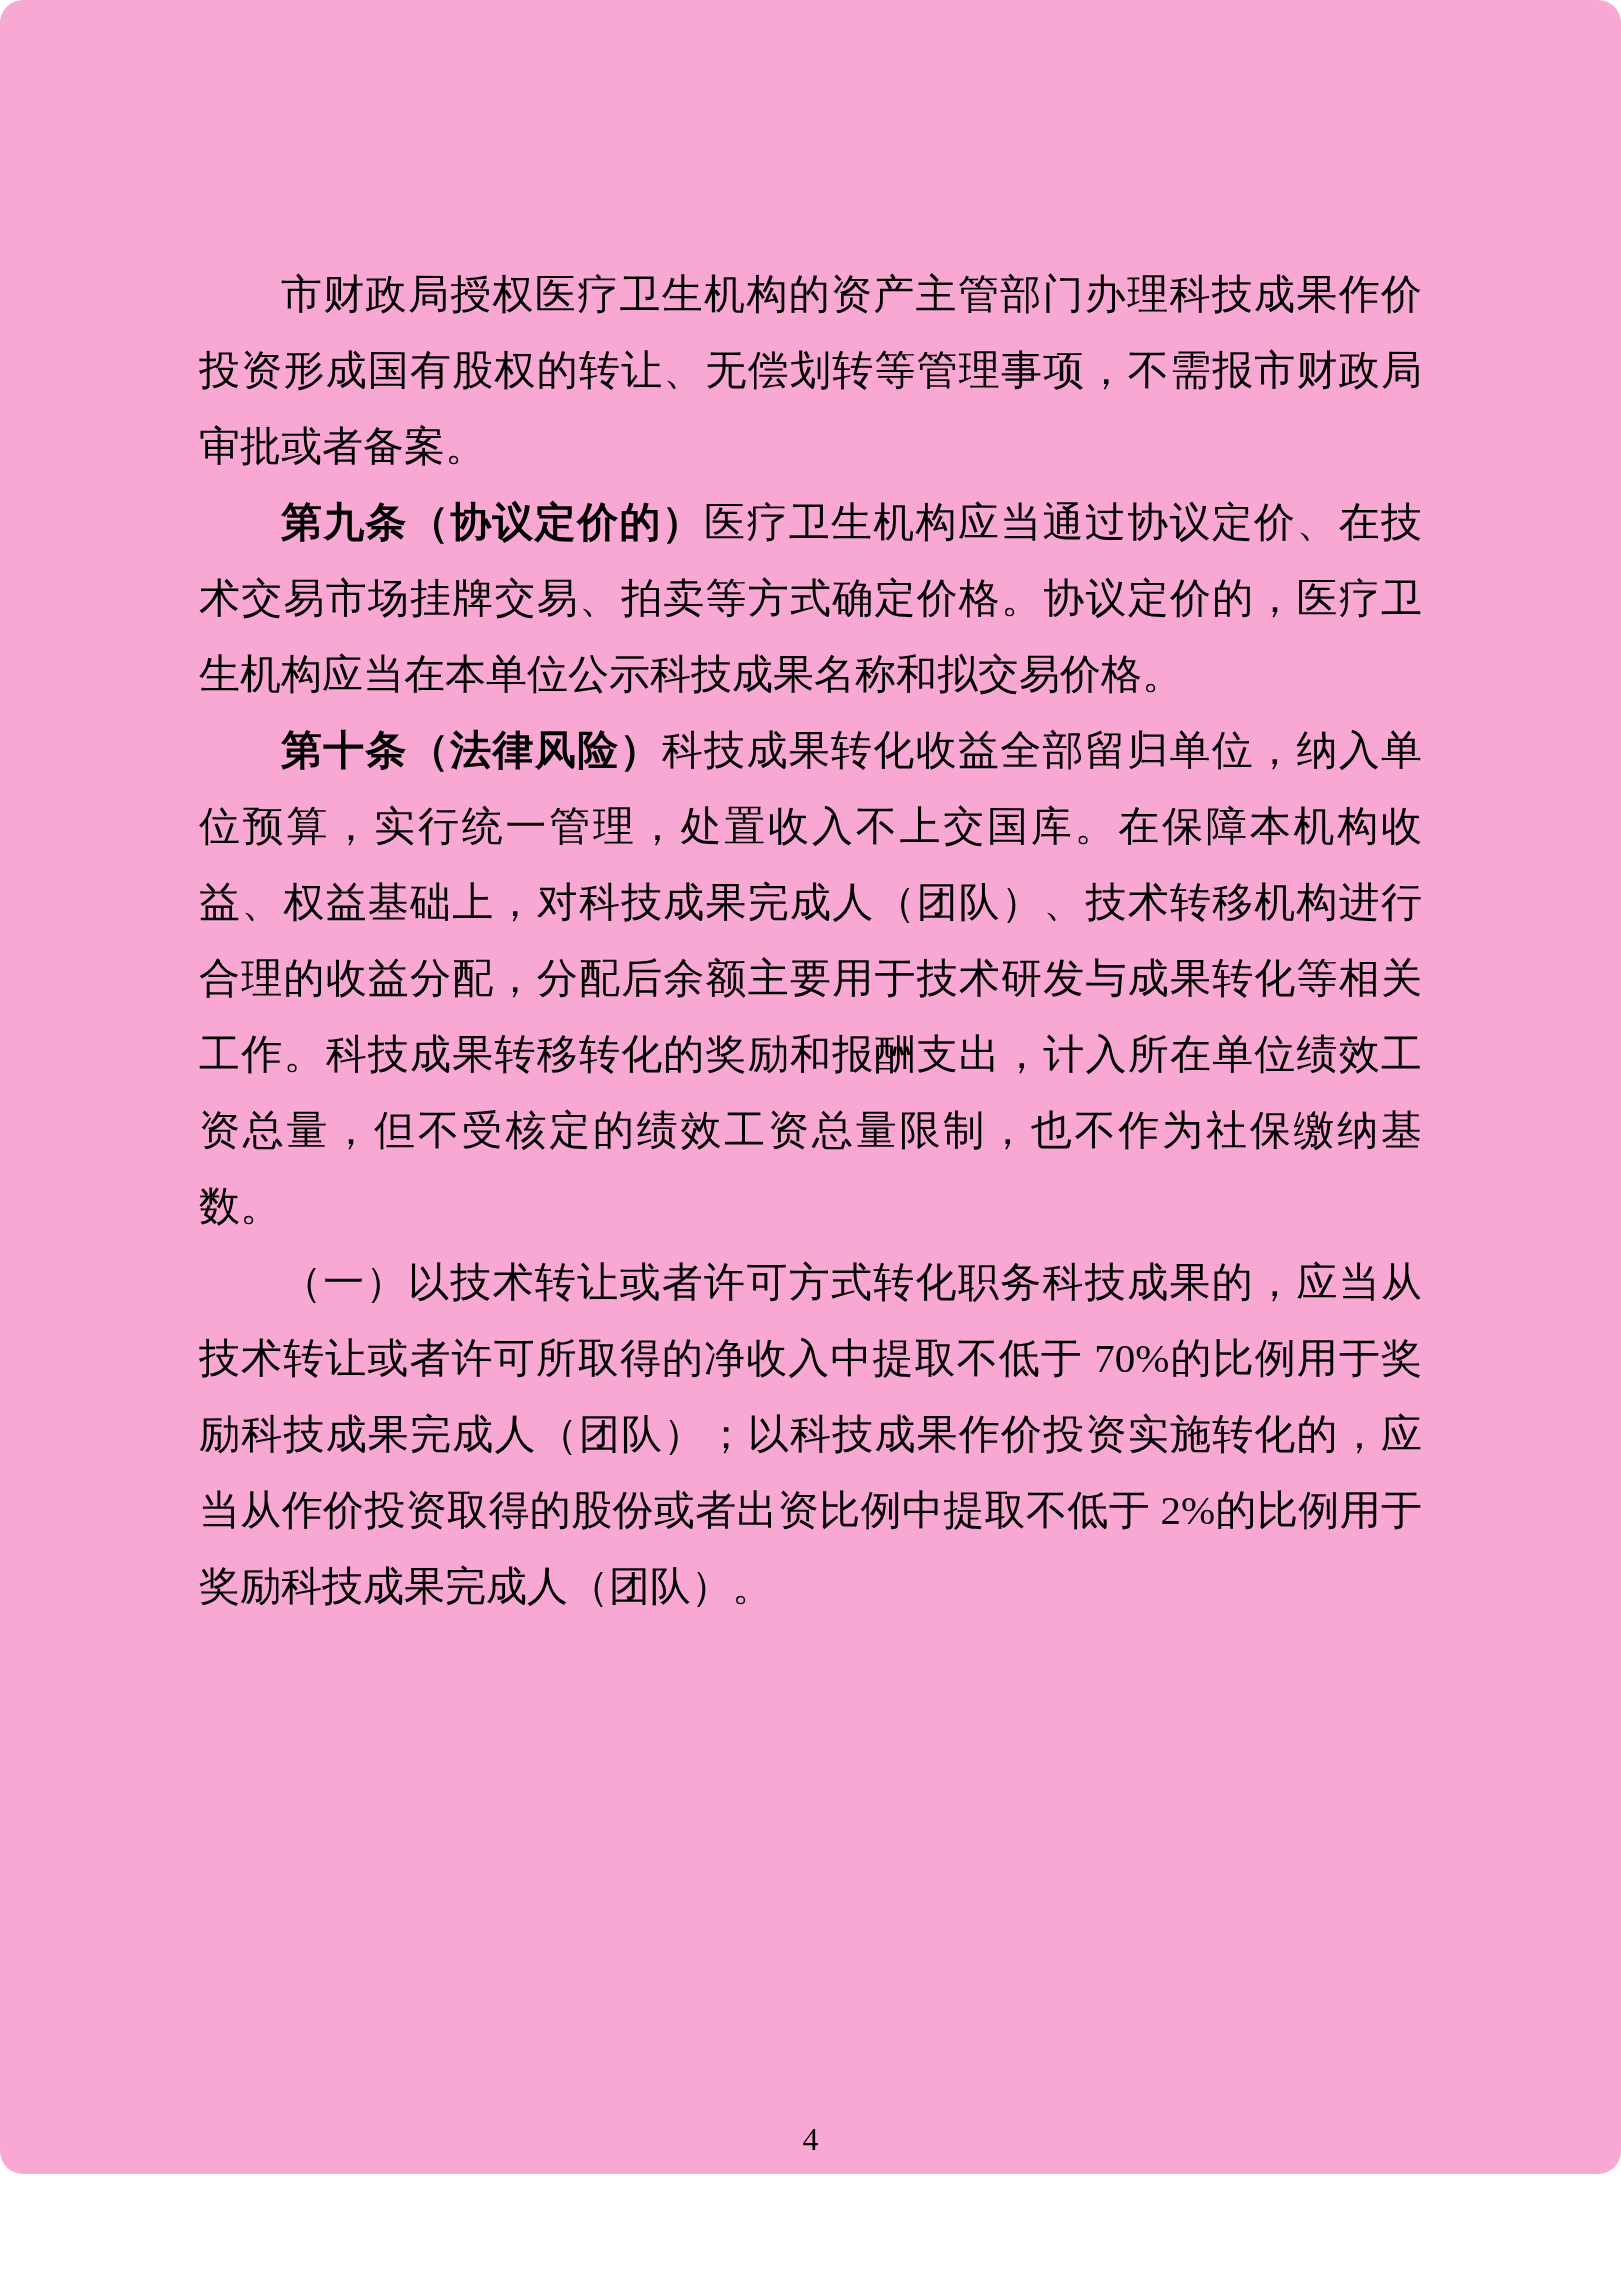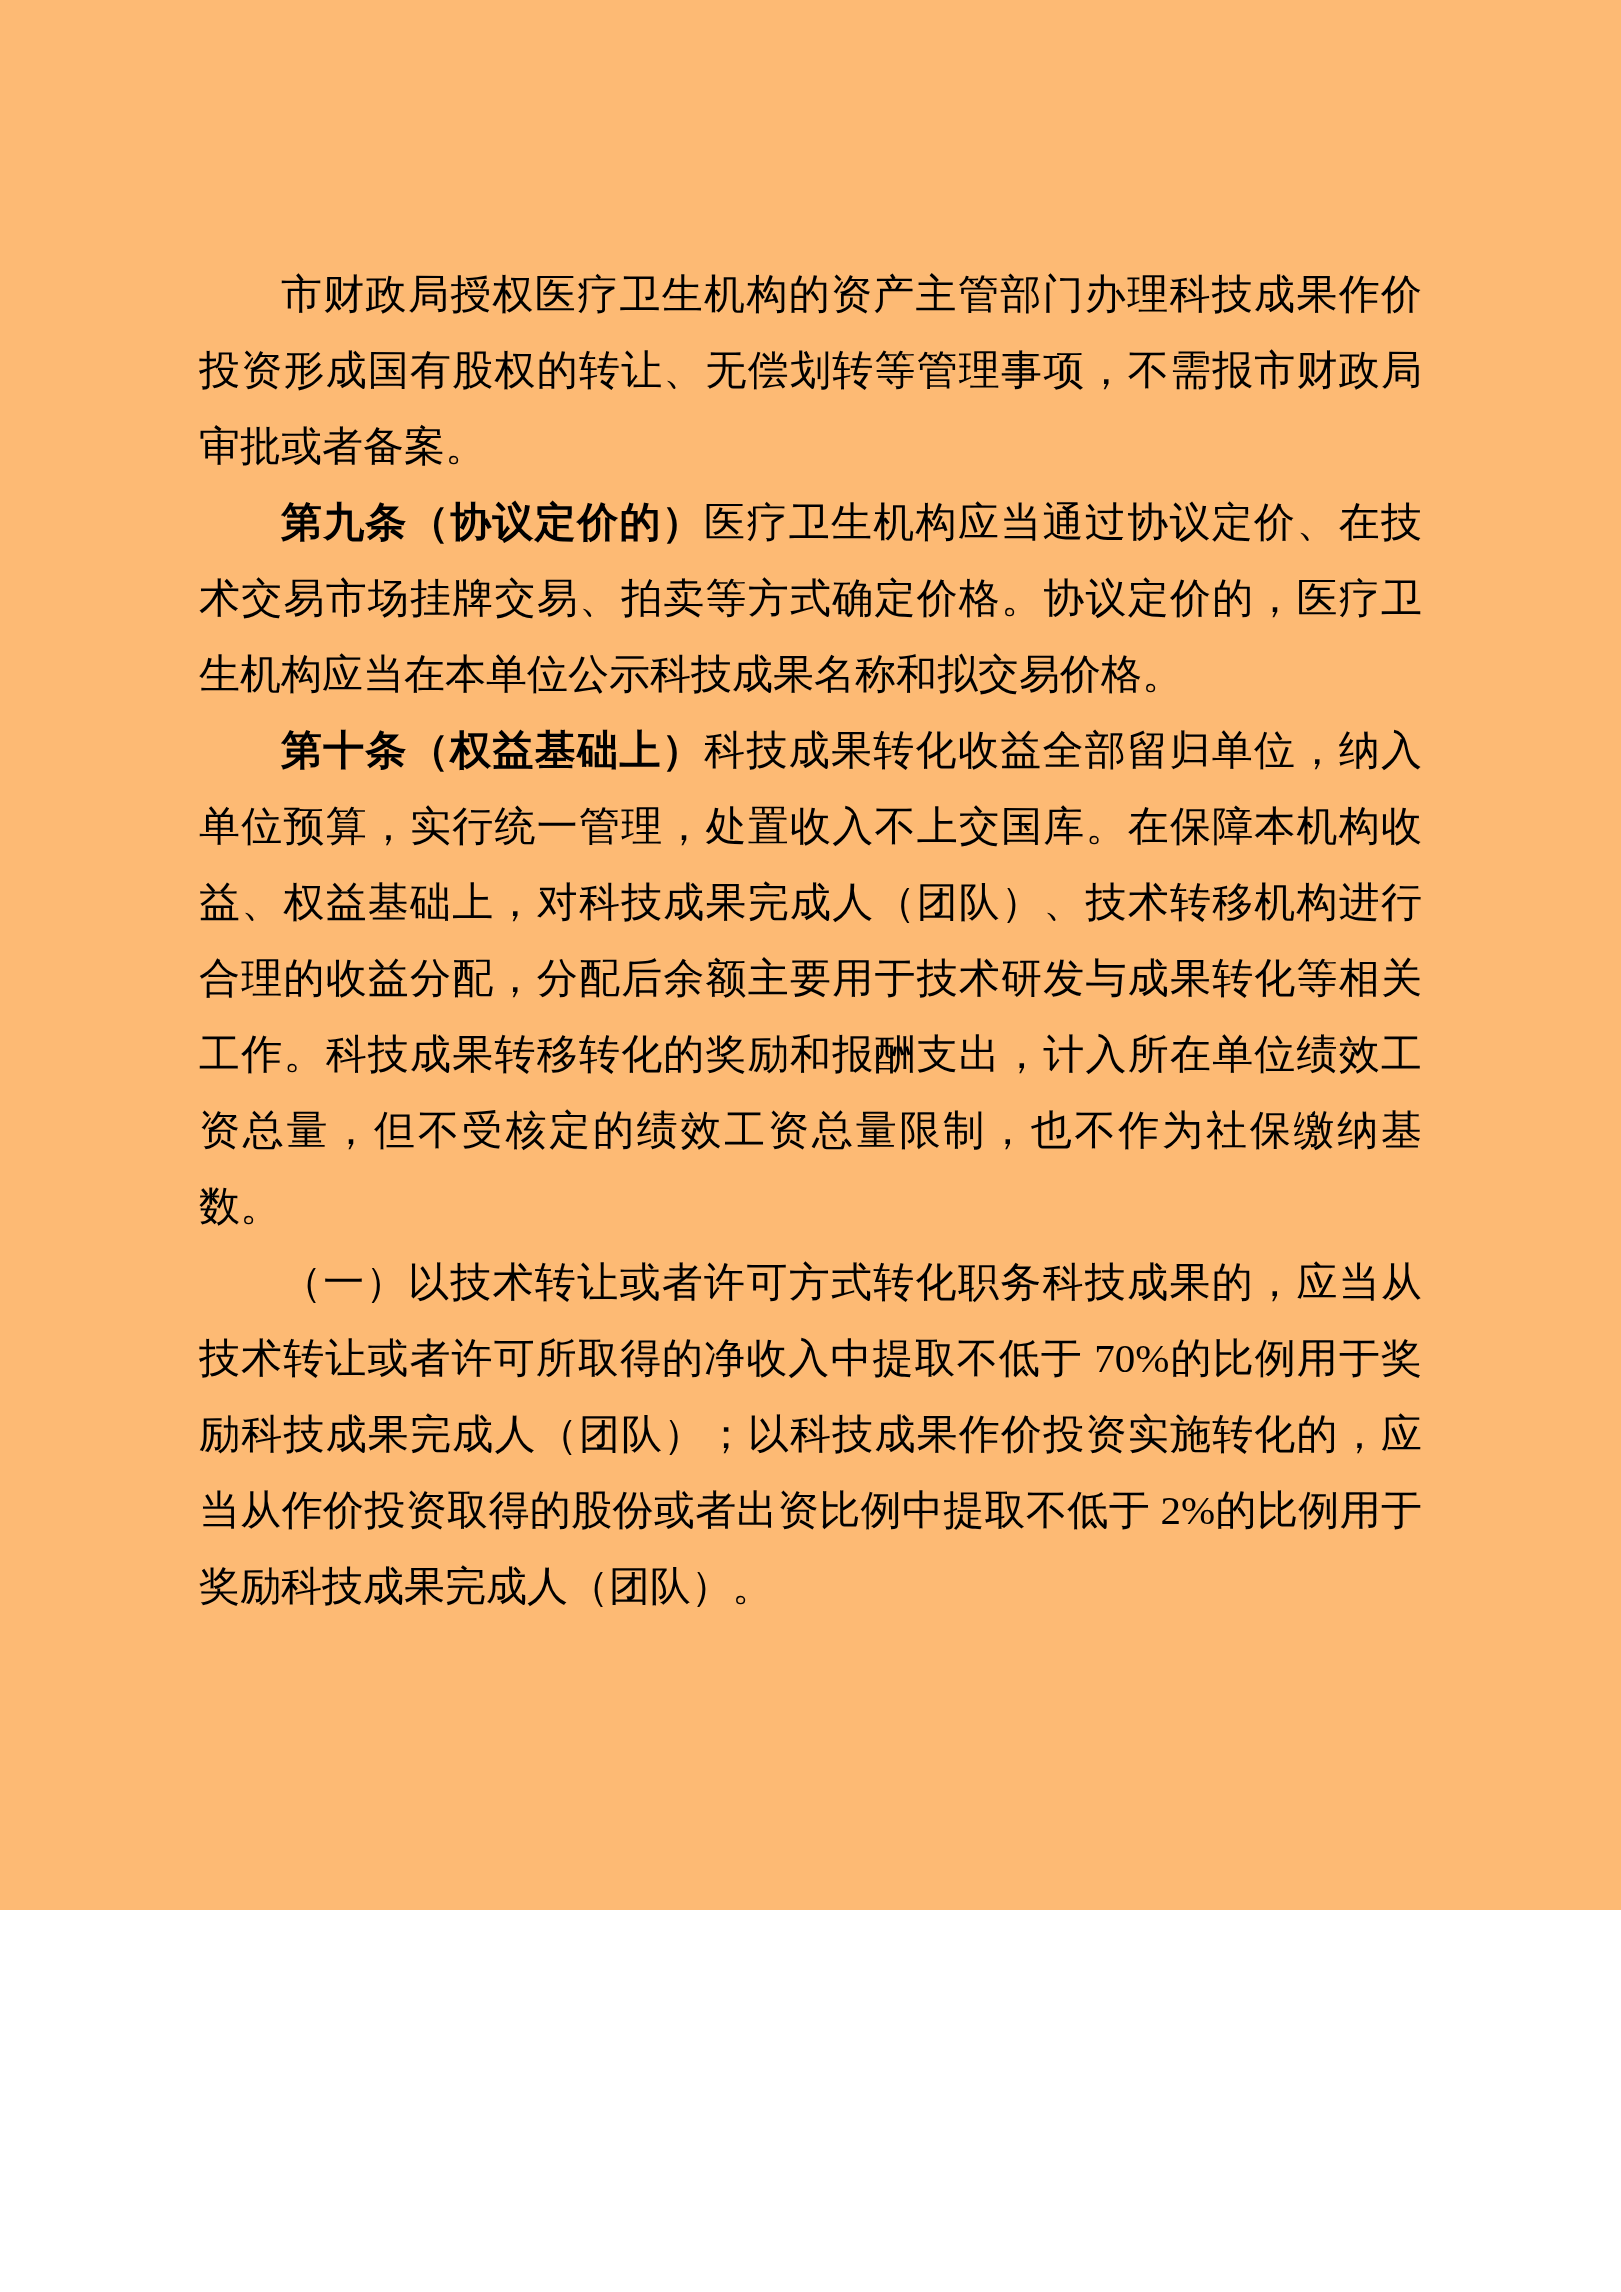--- a/index.html
+++ b/index.html
@@ -12,23 +12,24 @@
     background: #ffffff;
     position: relative;
     font-family: "Liberation Serif", "DejaVu Serif", serif;
     color: #000000;
   }
   .page {
     position: absolute;
     left: 0;
     top: 0;
     width: 1621px;
-    height: 1910px;
-    background: #fdba74;
+    height: 2174px;
+    background: #f9a8d4;
     overflow: hidden;
+    border-radius: 23px;
   }
   .content {
     position: absolute;
     left: 199px;
     top: 256px;
     width: 1223px;
   }
   .para {
     margin: 0;
     padding: 0;
@@ -56,18 +57,18 @@
     color: #000000;
   }
 </style>
 </head>
 <body style="background: rgb(255, 255, 255); color: rgb(0, 0, 0);">
 
 <div class="page">
   <div class="content" id="content">
       <p class="para"><span class="seg">市财政局授权医疗卫生机构的资产主管部门办理科技成果作价投资形成国有股权的转让、无偿划转等管理事项，不需报市财政局审批或者备案。</span></p>
       <p class="para"><span class="seg bold">第九条（协议定价的）</span><span class="seg">医疗卫生机构应当通过协议定价、在技术交易市场挂牌交易、拍卖等方式确定价格。协议定价的，医疗卫生机构应当在本单位公示科技成果名称和拟交易价格。</span></p>
-      <p class="para"><span class="seg bold">第十条（权益基础上）</span><span class="seg">科技成果转化收益全部留归单位，纳入单位预算，实行统一管理，处置收入不上交国库。在保障本机构收益、权益基础上，对科技成果完成人（团队）、技术转移机构进行合理的收益分配，分配后余额主要用于技术研发与成果转化等相关工作。科技成果转移转化的奖励和报酬支出，计入所在单位绩效工资总量，但不受核定的绩效工资总量限制，也不作为社保缴纳基数。</span></p>
+      <p class="para"><span class="seg bold">第十条（法律风险）</span><span class="seg">科技成果转化收益全部留归单位，纳入单位预算，实行统一管理，处置收入不上交国库。在保障本机构收益、权益基础上，对科技成果完成人（团队）、技术转移机构进行合理的收益分配，分配后余额主要用于技术研发与成果转化等相关工作。科技成果转移转化的奖励和报酬支出，计入所在单位绩效工资总量，但不受核定的绩效工资总量限制，也不作为社保缴纳基数。</span></p>
       <p class="para"><span class="seg">（一）以技术转让或者许可方式转化职务科技成果的，应当从技术转让或者许可所取得的净收入中提取不低于 70%的比例用于奖励科技成果完成人（团队）；以科技成果作价投资实施转化的，应当从作价投资取得的股份或者出资比例中提取不低于 2%的比例用于奖励科技成果完成人（团队）。</span></p>
     </div>
   <div class="page-number">4</div>
 </div>
 
 
 </body></html>

